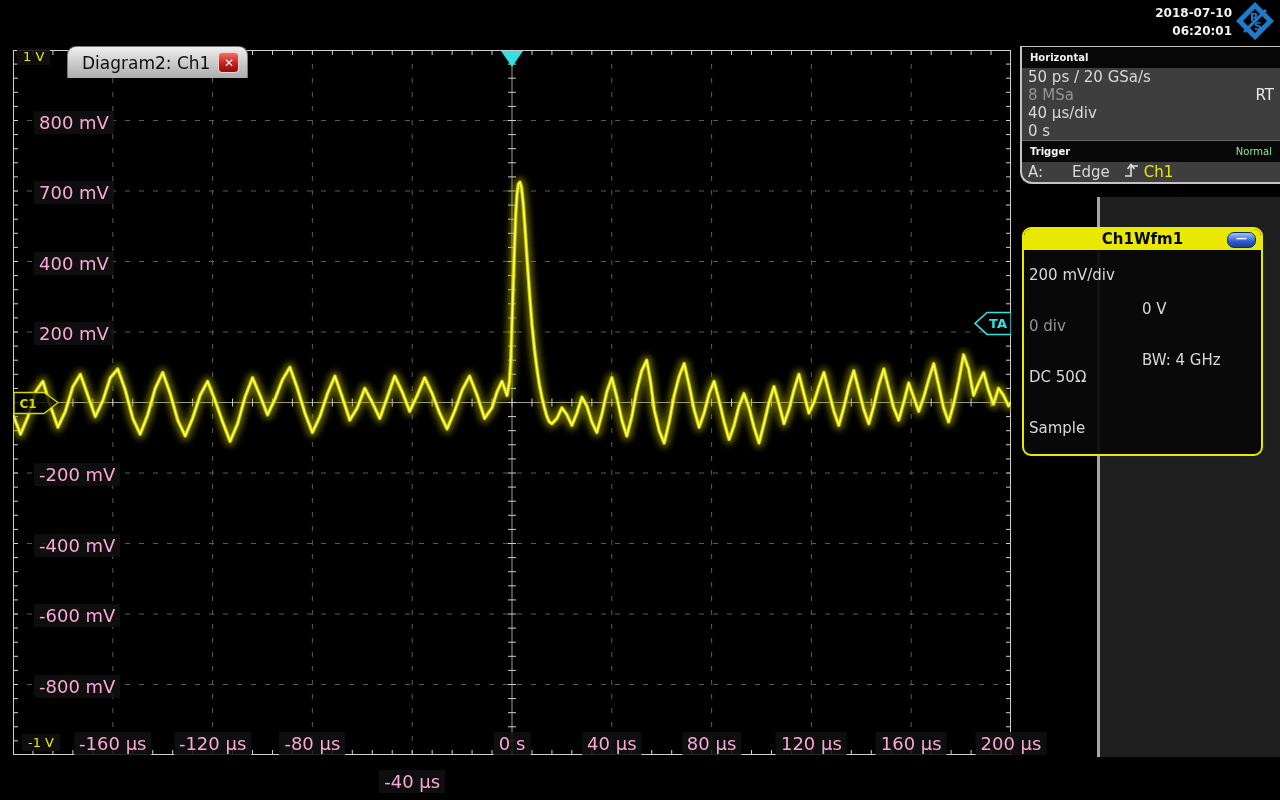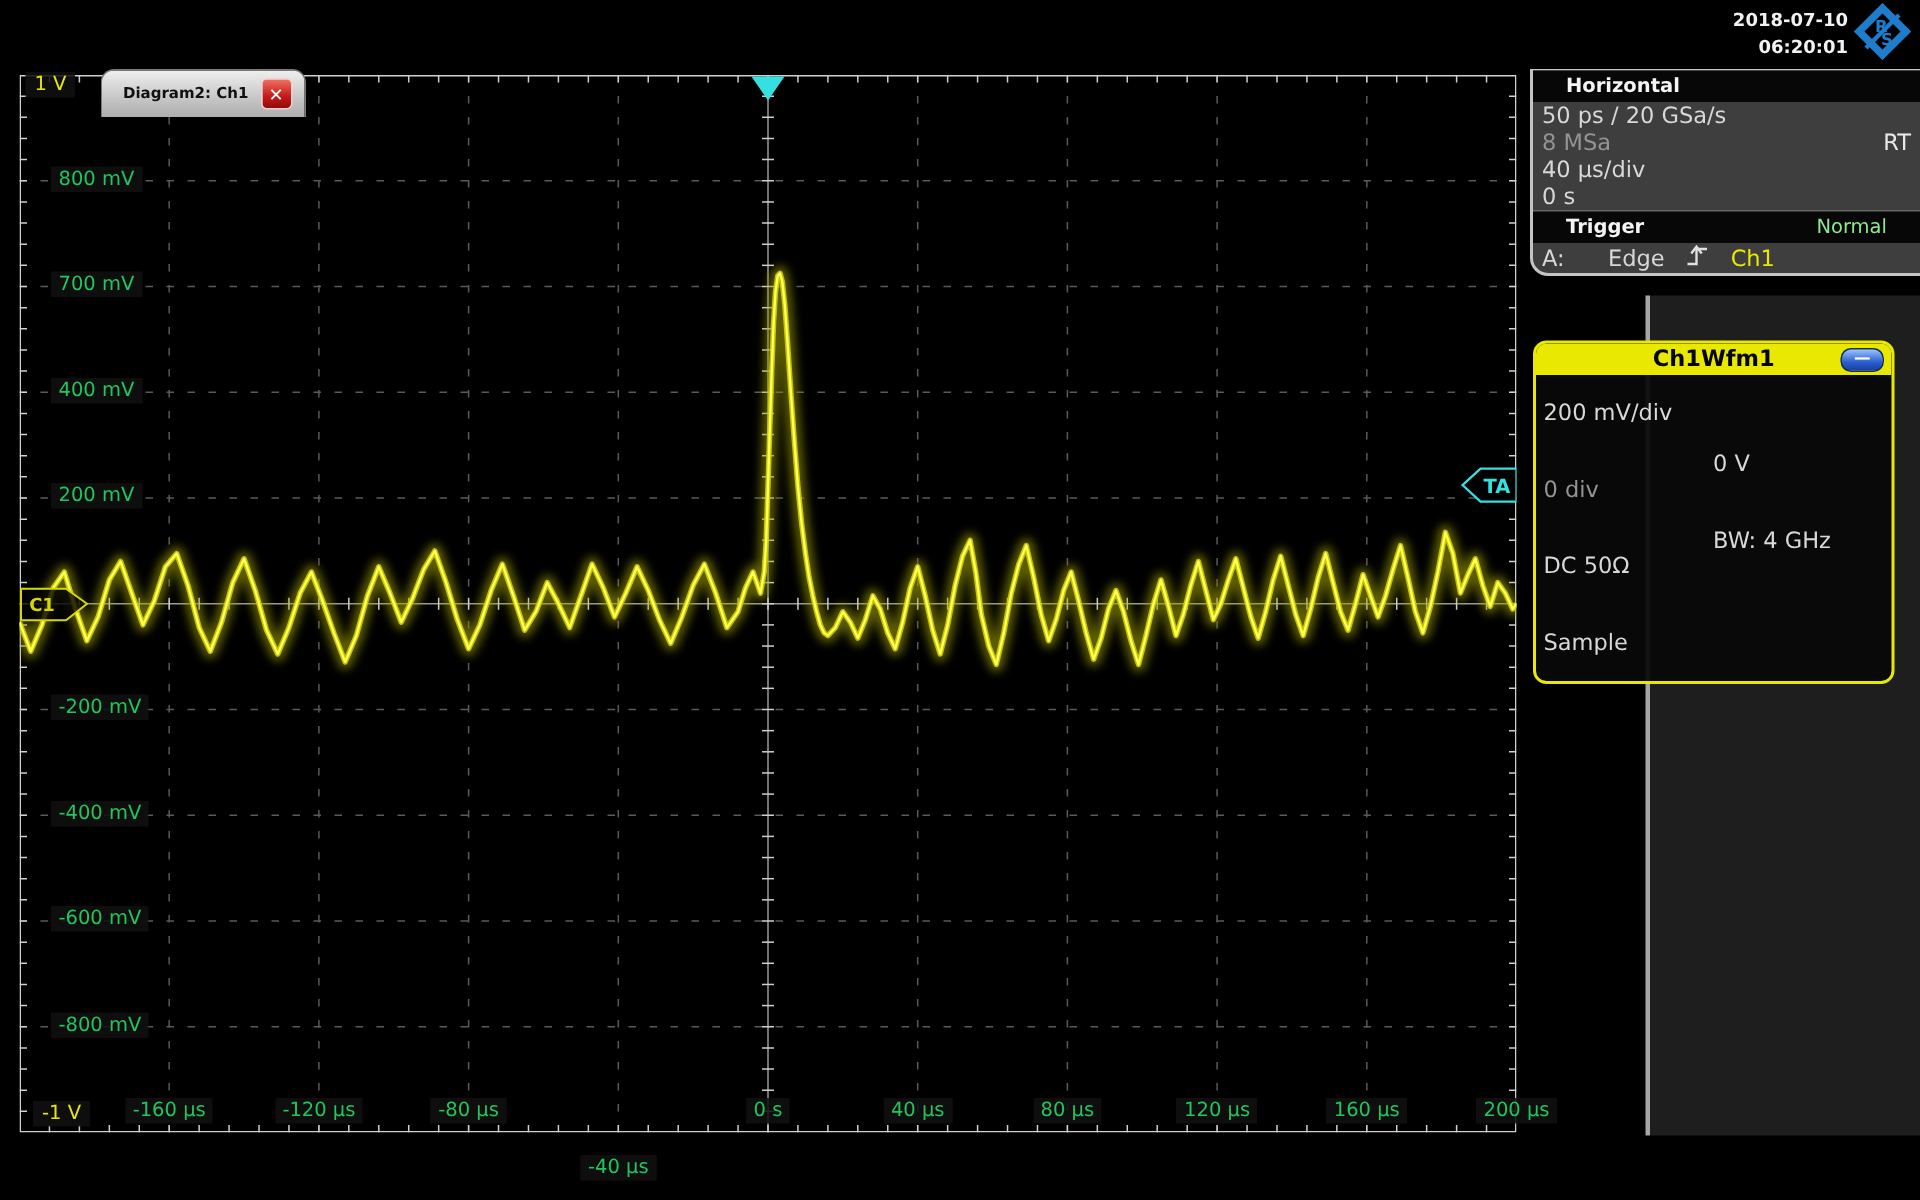--- a/index.html
+++ b/index.html
@@ -6,48 +6,48 @@
     font-family:"DejaVu Sans","Liberation Sans",sans-serif;}
   .abs{position:absolute;}
 
   
   .clock{right:48px;top:4px;text-align:right;color:#f2f2f2;font-weight:bold;font-size:12px;line-height:18px;}
   .logo{right:6px;top:2px;}
 
   
   .plot{left:13px;top:50px;width:998px;height:705px;background:#000;}
   .plot svg{position:absolute;left:0;top:0;}
-  .ticklabel{position:absolute;background:rgba(16,16,16,.88);color:#22c55e;font-size:13px;
+  .ticklabel{position:absolute;background:rgba(16,16,16,.88);color:#f9a8d4;font-size:18px;
     padding:1px 5px;white-space:nowrap;z-index:4;}
   .xlab{transform:translateX(-50%);}
   .cornerlab{position:absolute;background:rgba(16,16,16,.88);color:#e8e800;font-size:13px;
     padding:1px 6px;z-index:6;white-space:nowrap;}
 
   
   .tab{left:67px;top:46px;height:31px;z-index:8;display:flex;align-items:center;gap:8px;
     padding:0 8px 0 14px;background:linear-gradient(#efefef,#c9c9c9 55%,#adadad);
     border:1px solid #7a7a7a;border-bottom:none;border-radius:9px 9px 0 0;}
-  .tab-label{font-size:10px;font-weight:bold;color:#101010;}
+  .tab-label{font-size:17px;font-weight:normal;color:#101010;}
   .tab-close{width:19px;height:19px;border-radius:4px;border:1px solid #f0d0d0;
     background:linear-gradient(#f07060,#c41a1a 60%,#8f0d0d);color:#fff;font-size:12px;font-weight:bold;
     display:flex;align-items:center;justify-content:center;cursor:pointer;}
 
   
   .rpanel{left:1020px;top:46px;width:260px;background:#3e3e3e;color:#d8d8d8;font-size:15px;
     border-left:2px solid #c4c4c4;border-top:1px solid #c4c4c4;border-bottom:2px solid #c4c4c4;
     border-bottom-left-radius:12px;overflow:hidden;box-sizing:border-box;}
-  .phead{background:#070707;color:#f4f4f4;font-weight:bold;font-size:13px;line-height:21px;
-    padding:0 22px;display:flex;justify-content:space-between;border-top:1px solid #666;}
+  .phead{background:#070707;color:#f4f4f4;font-weight:bold;font-size:10px;line-height:21px;
+    padding:0 8px;display:flex;justify-content:space-between;border-top:1px solid #666;}
   .prow{line-height:18px;padding:0 6px;white-space:nowrap;}
   .dim{color:#949494;}
   .right-val{float:right;color:#e8e8e8;}
   .trig-mode{color:#8ee88e;font-weight:normal;}
   .trigrow{display:flex;align-items:center;}
   .trig-a{width:44px;}
-  .ch-yellow{color:#e8e800;margin-left:15px;}
+  .ch-yellow{color:#e8e800;margin-left:5px;}
   .edgeicon{margin-left:14px;}
 
   
   .right-bg{left:1100px;top:197px;width:180px;height:560px;background:#1e1e1e;}
   .divider{left:1097px;top:197px;width:3px;height:560px;background:#a5a5a5;}
 
   
   .wfm{left:1022px;top:227px;width:237px;background:rgba(9,9,9,.94);border:2px solid #e8e800;
     border-radius:9px;overflow:hidden;z-index:9;font-size:15px;color:#d8d8d8;}
   .wfm-head{background:#e8e800;color:#050505;font-weight:bold;text-align:center;line-height:21px;position:relative;}

